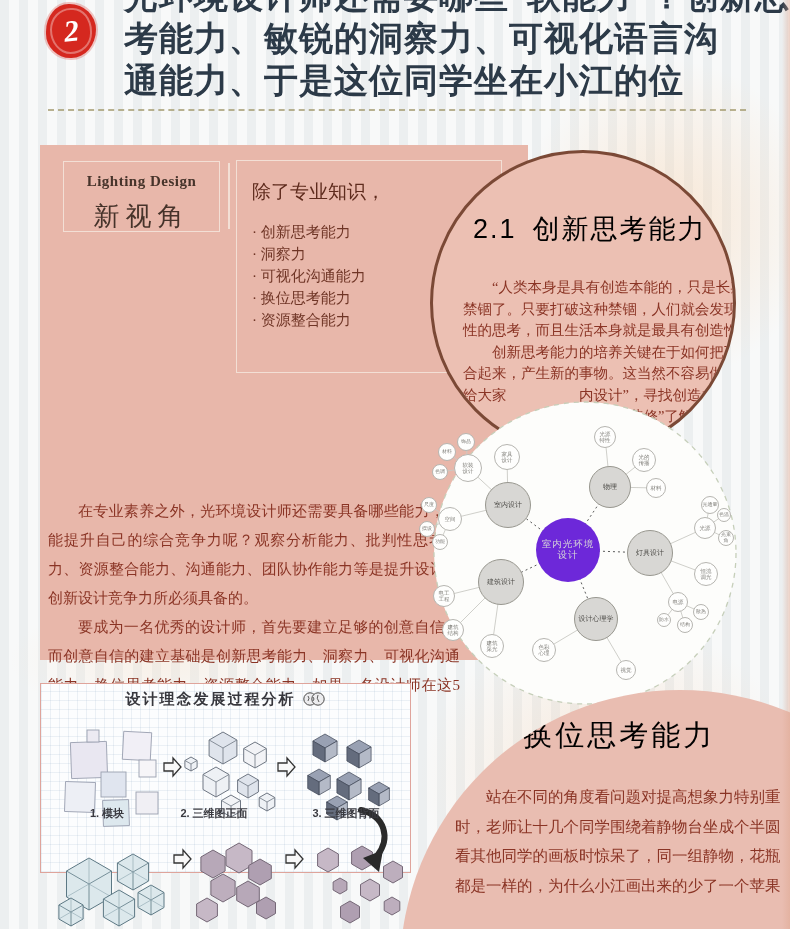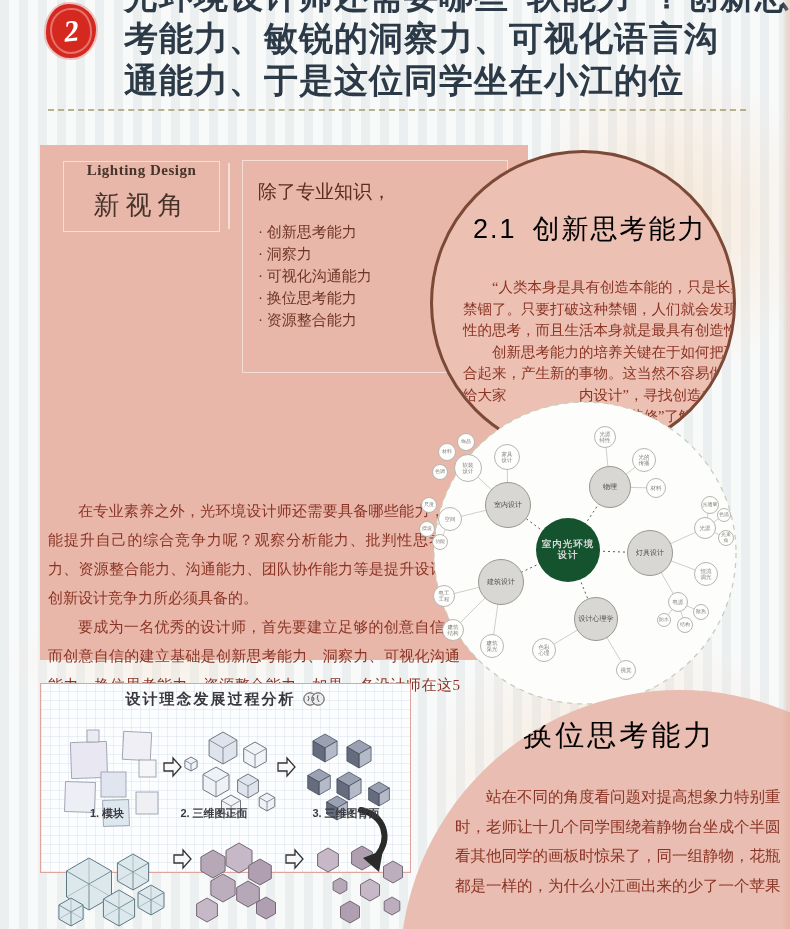--- a/index.html
+++ b/index.html
@@ -28,24 +28,24 @@
   
   .headline{position:absolute;left:124px;top:-25px;width:650px;z-index:2;
     font-size:34px;line-height:42px;font-weight:800;letter-spacing:1px;
     color:var(--header_ink);white-space:nowrap;}
   .divider{position:absolute;left:48px;top:109px;width:698px;border-top:2px dashed var(--divider_tan);opacity:.75;z-index:1;}
 
   
   .panel{position:absolute;left:40px;top:145px;width:488px;height:515px;background:var(--panel_pink);z-index:1;}
   .ld-box{position:absolute;left:23px;top:16px;width:157px;height:71px;border:1px solid #f3dfd5;
     text-align:center;color:#46332a;}
-  .ld-en{font:bold 15px "Liberation Serif",serif;letter-spacing:.5px;}
+  .ld-en{margin-top:11px;font:bold 15px "Liberation Serif",serif;letter-spacing:.5px;}
   .ld-cn{margin-top:9px;font:26px "Liberation Serif",serif;letter-spacing:6px;}
   .vsep{position:absolute;left:188px;top:18px;width:2px;height:66px;background:#f3dfd5;}
-  .intro{position:absolute;left:202px;top:15px;width:266px;height:213px;border:1px solid #f3dfd5;
+  .intro{position:absolute;left:196px;top:15px;width:266px;height:213px;border:1px solid #f3dfd5;
     padding:17px 0 0 15px;color:var(--dark_maroon);font-family:"Liberation Serif",serif;}
   .intro-t{font-size:19px;line-height:28px;white-space:nowrap;}
   .bullets{margin-top:15px;font-size:15px;line-height:22px;color:#6f3526;}
   .bullet::before{content:"· ";}
   .panel-para{position:absolute;left:8px;top:352px;width:412px;color:var(--maroon_text);
     font:15px/29px "Liberation Serif",serif;text-align:justify;}
   .panel-para p{margin:0;text-indent:2em;}
 
   
   .circle21{position:absolute;left:430px;top:150px;width:306px;height:306px;border-radius:50%;
@@ -55,21 +55,21 @@
   .circle21 .sec-head{left:40px;top:58px;font-size:27px;}
   .sec-body{position:absolute;color:var(--maroon_text);font-family:"Liberation Serif",serif;}
   .sec-body div{white-space:pre;}
   .circle21 .sec-body{left:30px;top:124px;font-size:14.5px;line-height:21.5px;}
 
   
   .mindmap{position:absolute;left:432px;top:400px;width:306px;height:306px;z-index:3;}
   .mm-svg{position:absolute;left:0;top:0;}
   .mm-node{position:absolute;border-radius:50%;display:flex;align-items:center;justify-content:center;
     text-align:center;white-space:pre-line;line-height:1.15;}
-  .mm-center{background:#14532d;color:#d8d8d8;letter-spacing:1px;font-weight:bold;}
+  .mm-center{background:#6d28d9;color:#d8d8d8;letter-spacing:1px;}
   .mm-branch{background:#d8d7d4;border:1px solid #98978f;color:#4c4b47;}
   .mm-child{background:#fefefd;border:1px solid #b6b5b0;color:#807f7a;}
 
   
   .circle24{position:absolute;left:400px;top:690px;width:560px;height:560px;border-radius:50%;
     background:var(--circle24_pink);overflow:hidden;z-index:4;}
   .circle24 .sec-head{left:58px;top:26px;font-size:29px;letter-spacing:3px;}
   .circle24 .sec-body{left:55px;top:92px;font-size:15.5px;line-height:29.5px;}
 
   

